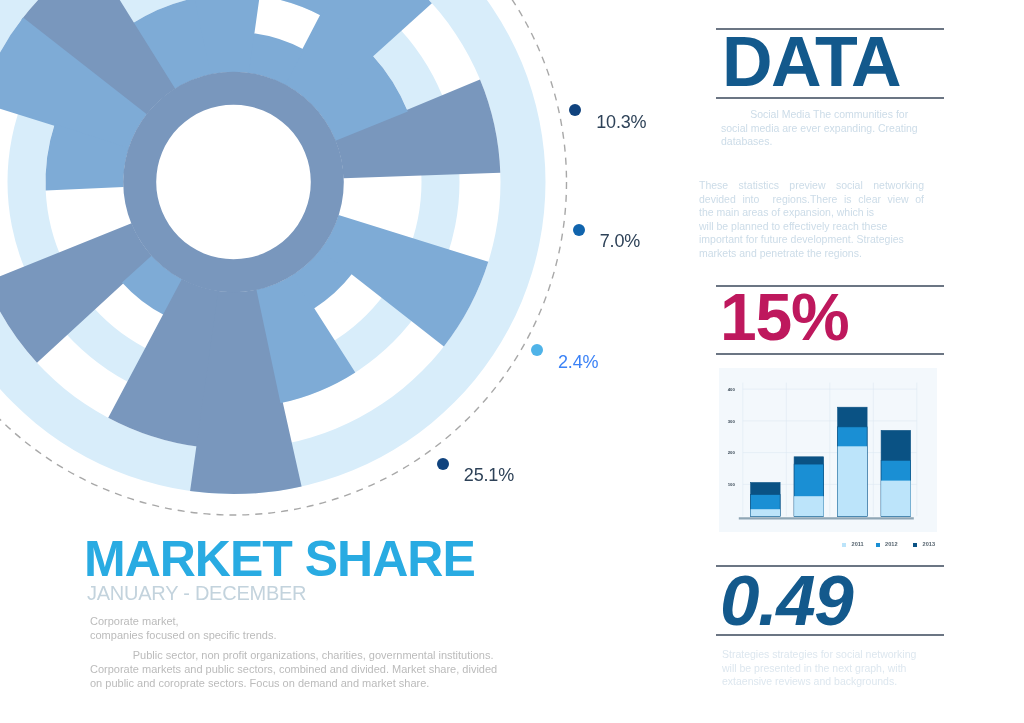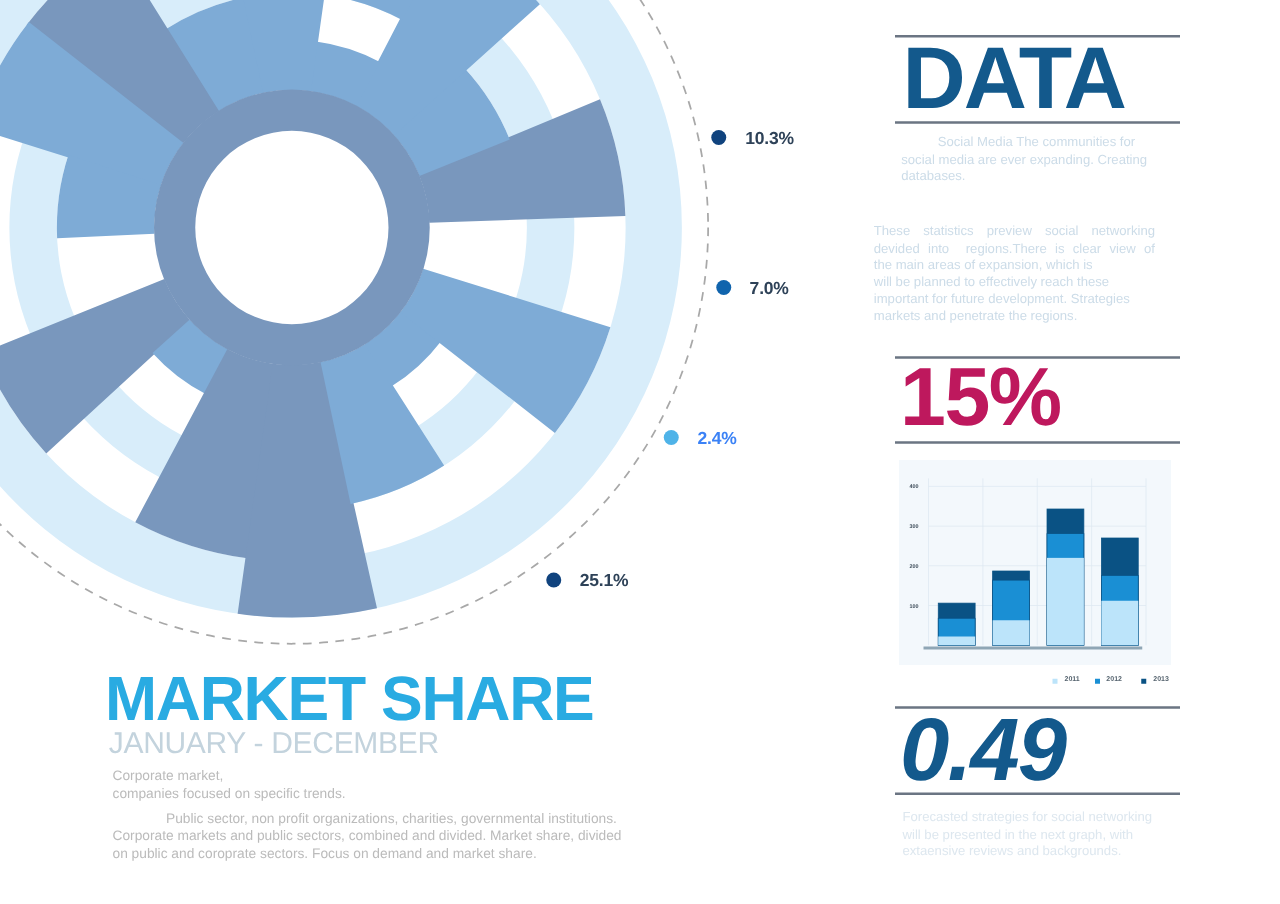--- a/index.html
+++ b/index.html
@@ -6,24 +6,24 @@
   html,body{margin:0;padding:0;}
   body{width:1024px;height:723px;background:#fff;overflow:hidden;
        font-family:"Liberation Sans",sans-serif;-webkit-font-smoothing:antialiased;}
   #page{position:relative;width:1024px;height:723px;}
   .abs{position:absolute;}
   svg{display:block;}
   
   #radial{position:absolute;left:0;top:0;width:1024px;height:723px;}
   .callout{position:absolute;display:flex;align-items:center;height:12px;}
   .callout .dot{width:12px;height:12px;border-radius:50%;flex:0 0 auto;}
-  .callout .lbl{margin-left:15px;font-size:14px;font-weight:bold;letter-spacing:-0.15px;white-space:nowrap;position:relative;top:0;}
+  .callout .lbl{margin-left:15px;font-size:18px;font-weight:normal;letter-spacing:-0.15px;white-space:nowrap;position:relative;top:12px;}
   
   #ms-title{left:84px;top:534px;font-size:50px;font-weight:bold;letter-spacing:-1.0px;line-height:1;}
-  #ms-sub{left:87px;top:583px;font-size:24px;letter-spacing:-0.25px;line-height:1;}
+  #ms-sub{left:87px;top:583px;font-size:20px;letter-spacing:-0.25px;line-height:1;}
   #ms-p1{left:90px;top:615px;width:460px;font-size:11px;line-height:13.8px;color:#bbbbbb;}
   #ms-p2{left:90px;top:649px;width:460px;font-size:11px;line-height:13.8px;color:#bbbbbb;}
   
   .rule{position:absolute;height:2px;background:#6b7583;left:716px;width:228px;}
   #dt-title{left:722px;top:26.5px;font-size:70px;font-weight:bold;line-height:1;letter-spacing:-1.5px;}
   #dt-p1,#dt-p2,#foot{position:absolute;font-size:10.5px;line-height:13.6px;color:#ccdce8;}
   #dt-p1{left:721px;top:108px;width:224px;}
   #dt-p2{left:699px;top:179px;width:225px;}
   #foot{left:722px;top:648px;width:224px;color:#dde7ef;}
   .ln{display:block;white-space:pre;}
@@ -103,21 +103,21 @@
       <span class="lnj">These statistics preview social networking</span>
       <span class="lnj">devided into  regions.There is clear view of</span>
       <span class="ln">the main areas of expansion, which is</span>
       <span class="ln">will be planned to effectively reach these</span>
       <span class="ln">important for future development. Strategies</span>
       <span class="ln">markets and penetrate the regions.</span>
     </div>
 <div class="abs" id="pct" style="color:#be185d">15%</div>
 <div class="abs" id="val" style="color:#13598c">0.49</div>
 <div class="abs" id="foot">
-      <span class="ln">Forecasted strategies for social networking</span>
+      <span class="ln">Strategies strategies for social networking</span>
       <span class="ln">will be presented in the next graph, with</span>
       <span class="ln">extaensive reviews and backgrounds.</span>
     </div>
 <svg id="bars" class="abs" width="218" height="164" viewBox="0 0 218 164">
 <rect x="0" y="0" width="218" height="164" fill="#f3f8fc"></rect>
 <line x1="23.8" y1="116.4" x2="197.8" y2="116.4" stroke="#dde8f2" stroke-width="0.6"></line>
 <text x="15.8" y="118.1" font-size="4.3" fill="#3b4a57" text-anchor="end" font-family="Liberation Sans, sans-serif" font-weight="bold">100</text>
 <line x1="23.8" y1="84.6" x2="197.8" y2="84.6" stroke="#dde8f2" stroke-width="0.6"></line>
 <text x="15.8" y="86.3" font-size="4.3" fill="#3b4a57" text-anchor="end" font-family="Liberation Sans, sans-serif" font-weight="bold">200</text>
 <line x1="23.8" y1="52.9" x2="197.8" y2="52.9" stroke="#dde8f2" stroke-width="0.6"></line>

